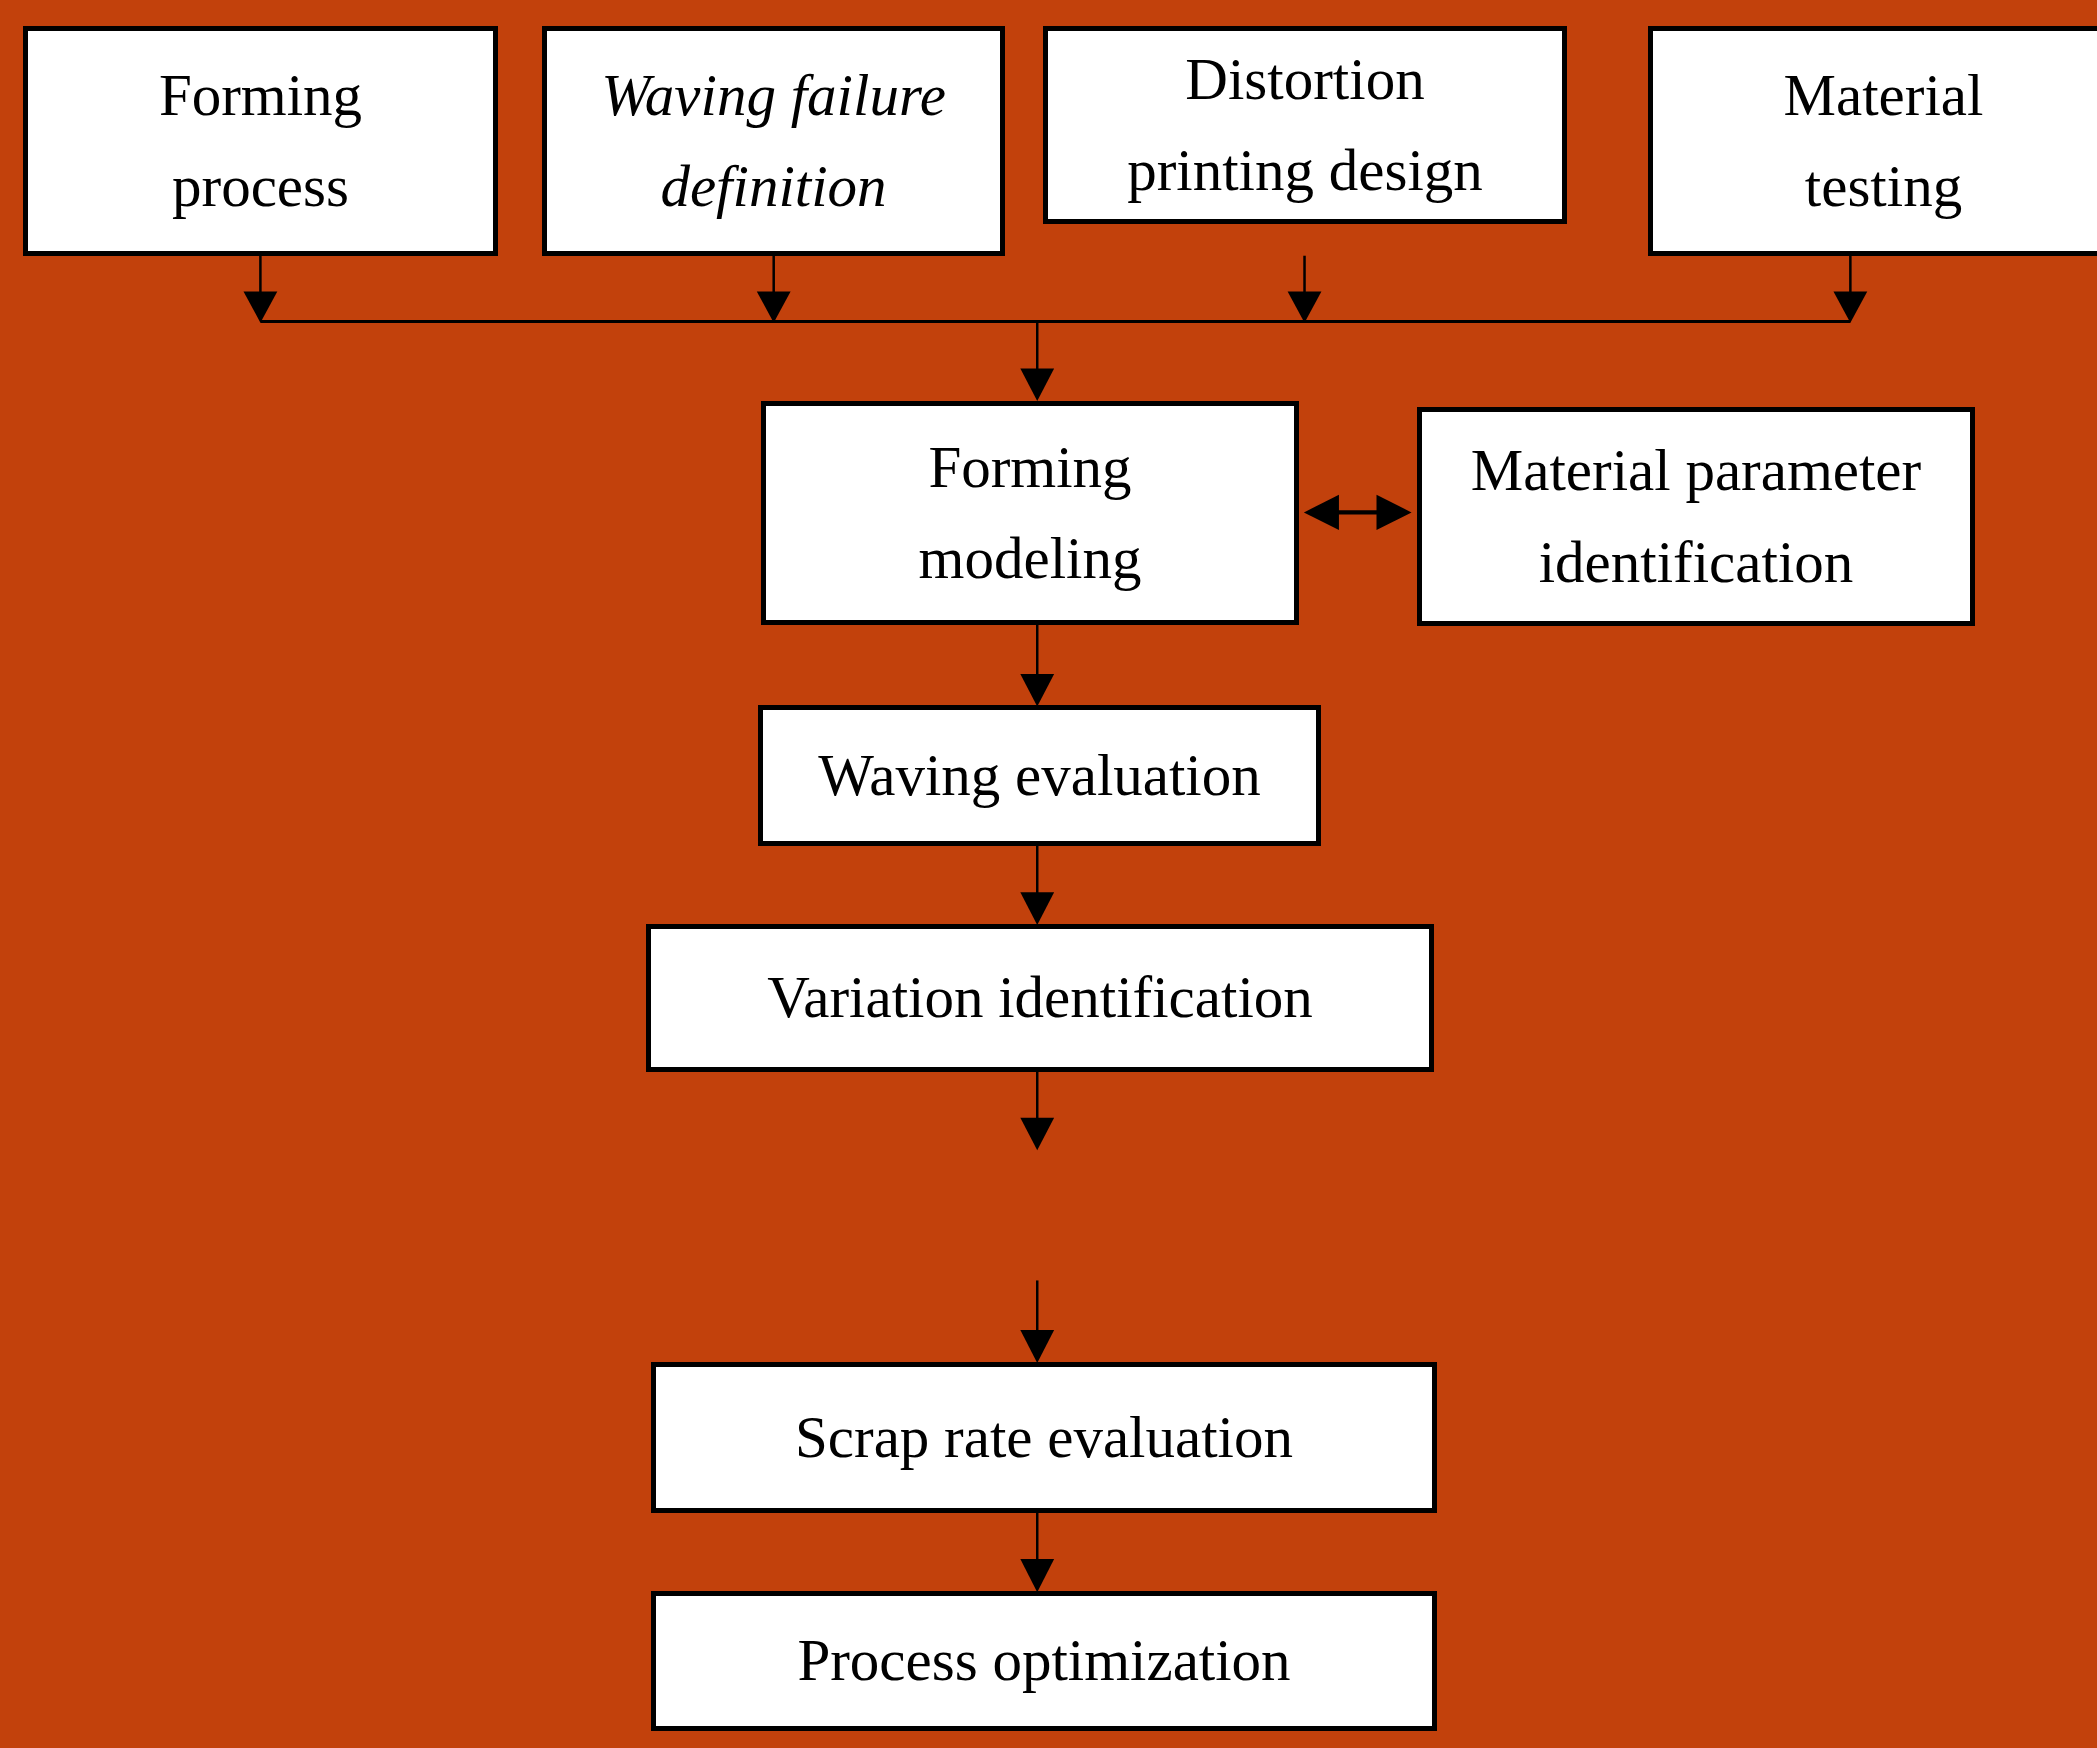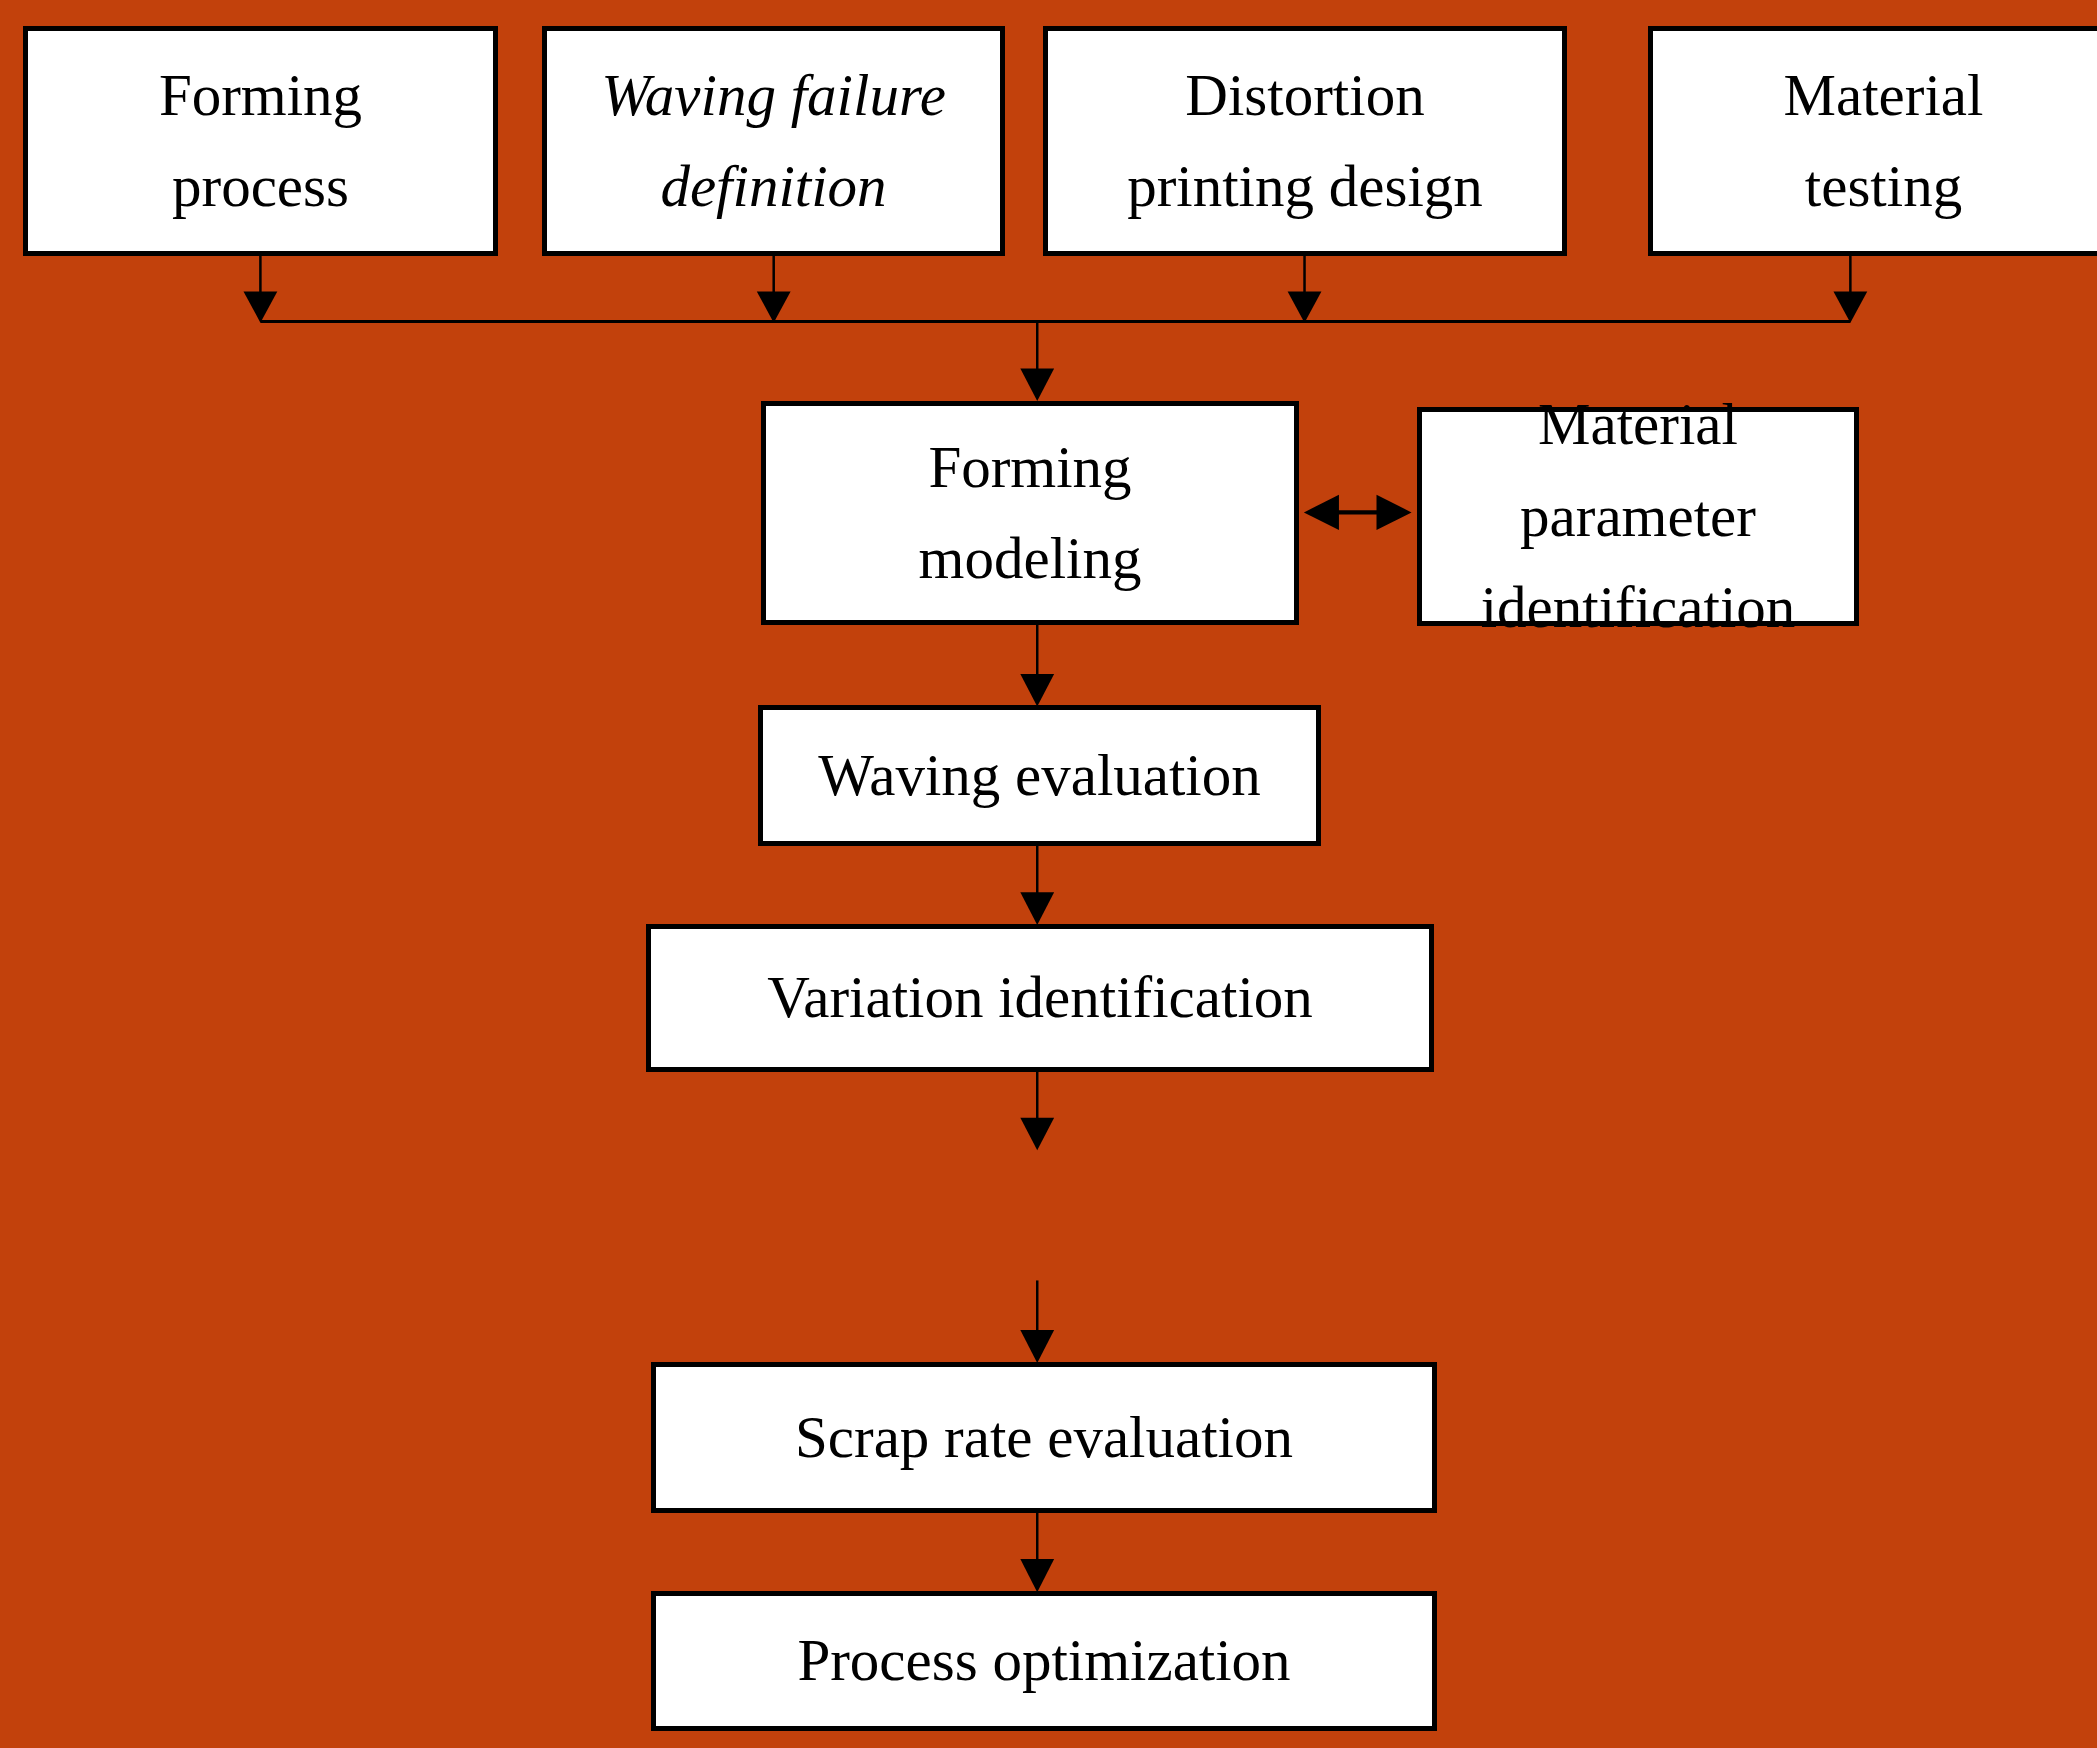--- a/index.html
+++ b/index.html
@@ -36,24 +36,24 @@
   .node-label {
     display: block;
     white-space: pre-line;
     font-size: 59px;
     line-height: 1.55;
     color: #000000;
   }
   
   #n-forming-process        { left: 23px;   top: 26px;   width: 475px;  height: 230px; }
   #n-waving-failure         { left: 542px;  top: 26px;   width: 463px;  height: 230px; font-style: italic; }
-  #n-distortion-printing    { left: 1043px; top: 26px;   width: 524px;  height: 230px; }
+  #n-distortion-printing    { left: 1043px; top: 26px;   width: 524px;  height: 198px; }
   #n-material-testing       { left: 1615px; top: 26px;   width: 471px;  height: 230px; margin-left: 33px; }
   #n-forming-modeling       { left: 761px; top: 401px;  width: 538px;  height: 224px; }
-  #n-material-parameter     { left: 1417px; top: 407px;  width: 442px;  height: 219px; }
+  #n-material-parameter     { left: 1417px; top: 407px;  width: 558px;  height: 219px; }
   #n-waving-evaluation      { left: 758px; top: 705px; width: 563px;  height: 141px; }
   #n-variation-identification { left: 646px; top: 924px; width: 788px; height: 148px; }
   #n-uncertainty-propagation  { left: 647px; top: 1150px; width: 786px; height: 133px; }
   #n-scrap-rate             { left: 651px; top: 1362px; width: 786px; height: 151px; }
   #n-process-optimization   { left: 651px; top: 1591px; width: 786px; height: 140px; }
   .cline { stroke: #000000; }
   .chead { fill: #000000; stroke: none; }
 </style>
 </head>
 <body>

